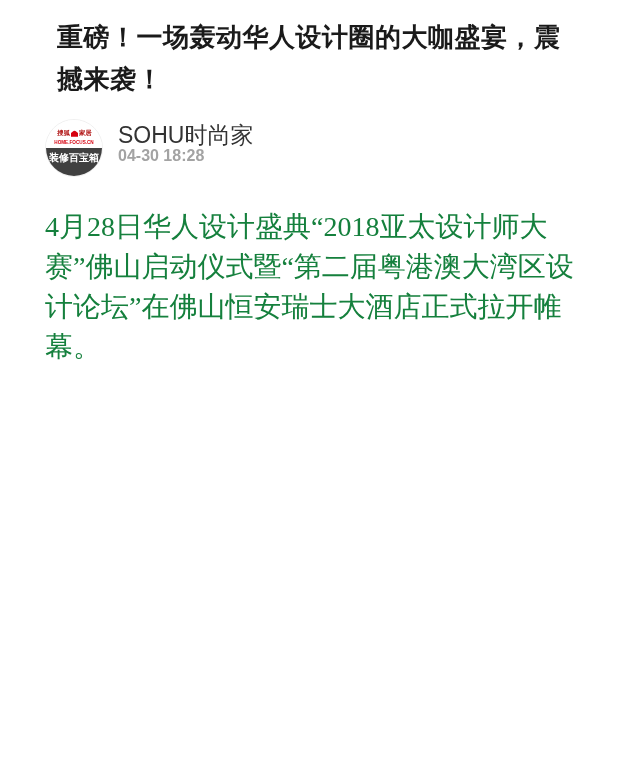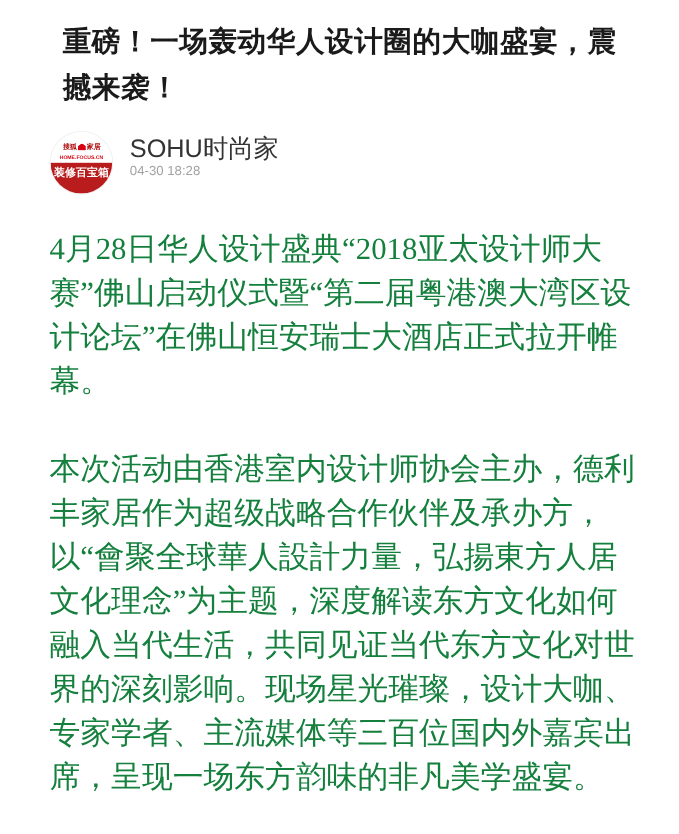--- a/index.html
+++ b/index.html
@@ -80,44 +80,45 @@
     font-size: 8px;
     font-weight: bold;
     color: #d6000f;
     transform: scale(0.58);
     white-space: nowrap;
     line-height: 8px;
     margin-top: 1px;
   }
   .avatar-bottom {
     flex: 1;
-    background: #b91c1c;
+    background: #404040;
     color: #ffffff;
     text-align: center;
     font-size: 10px;
     font-weight: bold;
     padding-top: 4px;
     white-space: nowrap;
     line-height: 11px;
   }
   .author-info {
     margin-left: 15px;
     padding-top: 7px;
   }
   .author-name {
     font-size: 23px;
     line-height: 19px;
     color: #333333;
     cursor: pointer;
   }
   .publish-time {
     margin-top: 4px;
-    font-size: 12px;
+    font-size: 16px;
     line-height: 13px;
     color: #a3a3a3;
+    font-weight: bold;
   }
 
   
   .article-body {
     padding: 30px 37px 0 45px;
   }
   .article-body p {
     margin: 0 0 40px 0;
     font-family: "Liberation Serif", "DejaVu Serif", serif;
     font-size: 28px;
@@ -153,23 +154,15 @@
       <div class="publish-time">04-30 18:28</div>
     </div>
 
   </div>
 
   <div class="article-body">
     <p>4月28日华人设计盛典“2018亚太设计师大
 赛”佛山启动仪式暨“第二届粤港澳大湾区设
 计论坛”在佛山恒安瑞士大酒店正式拉开帷
 幕。</p>
-    <p>本次活动由香港室内设计师协会主办，德利
-丰家居作为超级战略合作伙伴及承办方，
-以“會聚全球華人設計力量，弘揚東方人居
-文化理念”为主题，深度解读东方文化如何
-融入当代生活，共同见证当代东方文化对世
-界的深刻影响。现场星光璀璨，设计大咖、
-专家学者、主流媒体等三百位国内外嘉宾出
-席，呈现一场东方韵味的非凡美学盛宴。</p>
   </div>
 
 </div>
 
 </body></html>

